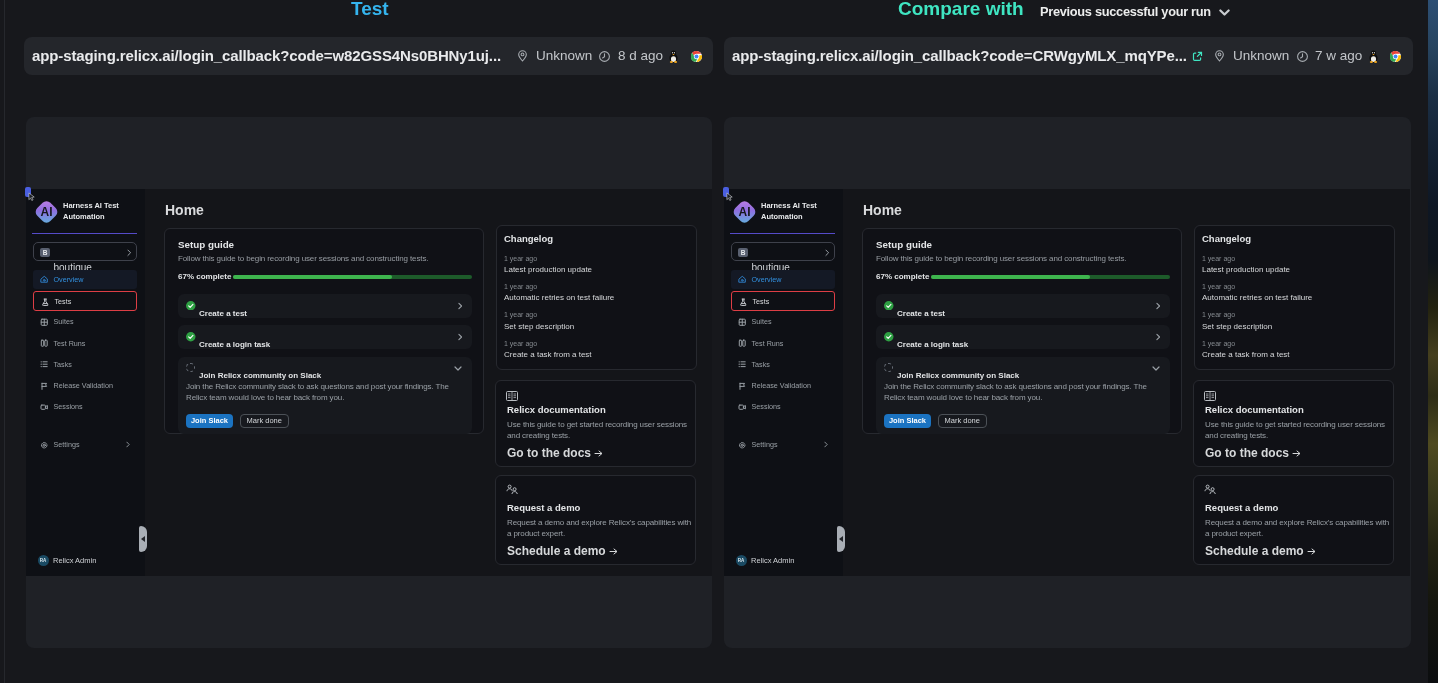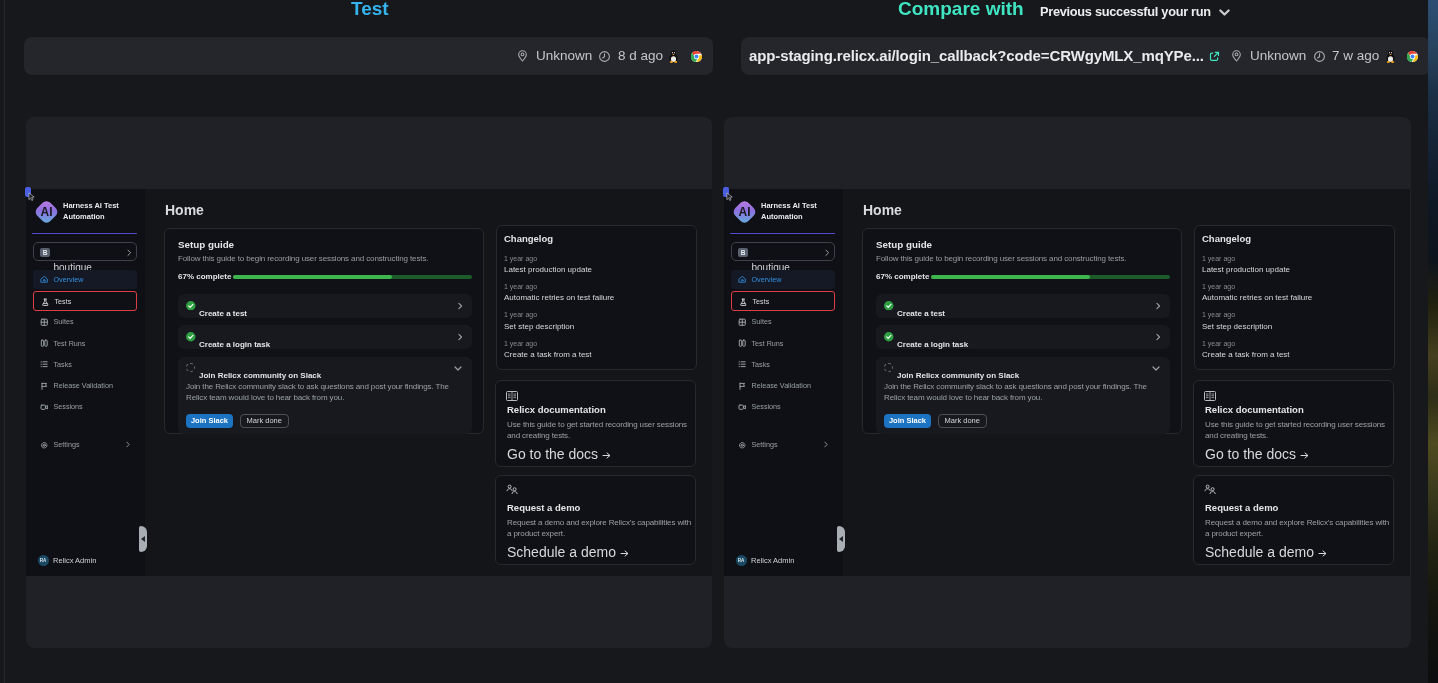--- a/index.html
+++ b/index.html
@@ -36,30 +36,31 @@
 .ctitle{position:absolute;font-weight:bold;color:#e3e5e7}
 .gtxt{position:absolute;color:#989da3;font-size:8px;line-height:11px;letter-spacing:-0.12px}
 .prow{position:absolute;left:13px;width:294px;height:24px;background:#17191e;border-radius:6px}
 .prowlbl{position:absolute;left:21px;top:8px;line-height:24px;font-size:8px;font-weight:bold;color:#e2e4e6}
 .chk{position:absolute;left:8px;top:7px;line-height:0}
 .dashc{position:absolute;left:8px;top:6.5px;width:9px;height:9px;border:1px dashed #6a707a;border-radius:50%}
 .btnb{position:absolute;background:#1b73c1;border-radius:4px;color:#fff;font-size:7.5px;font-weight:bold;text-align:center}
 .btno{position:absolute;border:1px solid #4c5157;border-radius:4px;color:#d3d6d9;font-size:7.5px;text-align:center}
 .clentry-t{position:absolute;left:7px;font-size:7px;color:#868b90}
 .clentry-n{position:absolute;left:7px;font-size:8px;color:#d7d9db}
-.linkb{position:absolute;left:11px;font-size:14px;font-weight:normal;color:#d6d8da}
+.linkb{position:absolute;left:11px;font-size:12px;font-weight:bold;color:#d6d8da}
 </style></head><body>
 <div class="vline"></div>
 <div class="hdrblue" style="left:351px">Test</div>
 <div class="hdrteal" style="left:898px">Compare with</div>
 <div class="hdrsel" style="left:1040px">Previous successful your run</div>
 <span class="icab" style="left:1219px;top:9px"><svg width="11" height="7" viewBox="0 0 8 5">
       <path d="M1 1l3 3 3-3" fill="none" stroke="#c9ccd0" stroke-width="1.6" stroke-linecap="round" stroke-linejoin="round"></path>
     </svg></span>
 <div class="urlbar" style="left:24px;width:689px">
+    <div class="urltxt">app-staging.relicx.ai/login_callback?code=w82GSS4Ns0BHNy1uj...</div>
     <span class="icab" style="left:493px;top:13px"><svg width="11" height="12" viewBox="0 0 11 12">
         <path d="M5.5 11C8 8.3 9.3 6.2 9.3 4.5a3.8 3.8 0 1 0-7.6 0C1.7 6.2 3 8.3 5.5 11Z" fill="none" stroke="#a7abb0" stroke-width="1.1"></path>
         <circle cx="5.5" cy="4.4" r="1.4" fill="none" stroke="#a7abb0" stroke-width="1.1"></circle>
       </svg></span>
     <span class="meta" style="left:512px">Unknown</span>
     <span class="icab" style="left:575px;top:13.5px"><svg width="11" height="11" viewBox="0 0 11 11">
         <circle cx="5.5" cy="5.5" r="4.9" fill="none" stroke="#a7abb0" stroke-width="1.1"></circle>
         <path d="M5.5 2.8v2.9L3.6 7" fill="none" stroke="#a7abb0" stroke-width="1.1" stroke-linecap="round"></path>
       </svg></span>
     <span class="meta" style="left:594px">8 d ago</span>
@@ -75,21 +76,21 @@
       </svg></span>
     <span class="icab" style="left:667px;top:13.5px"><svg width="11" height="11" viewBox="0 0 24 24">
         <circle cx="12" cy="12" r="12" fill="#fff"></circle>
         <path d="M12 0a12 12 0 0 1 10.4 6H12a6 6 0 0 0-5.7 4.1L2.3 4A12 12 0 0 1 12 0Z" fill="#ea4335"></path>
         <path d="M23.5 8.5A12 12 0 0 1 12 24l5.2-9a6 6 0 0 0 .5-5.5h5.8Z" fill="#fbbc05"></path>
         <path d="M2.3 4l4.1 7.1A6 6 0 0 0 12 18a6 6 0 0 0 2.1-.4L9.9 24A12 12 0 0 1 2.3 4Z" fill="#34a853"></path>
         <circle cx="12" cy="12" r="5.4" fill="#fff"></circle>
         <circle cx="12" cy="12" r="4.3" fill="#4285f4"></circle>
       </svg></span>
   </div>
-<div class="urlbar" style="left:741px;width:689px">
+<div class="urlbar" style="left:724px;width:689px">
     <div class="urltxt">app-staging.relicx.ai/login_callback?code=CRWgyMLX_mqYPe...</div>
     <span class="icab" style="left:468px;top:13.5px"><svg width="11" height="11" viewBox="0 0 11 11">
         <path d="M4.2 2.2H2.6a1.1 1.1 0 0 0-1.1 1.1v4.9a1.1 1.1 0 0 0 1.1 1.1h4.9a1.1 1.1 0 0 0 1.1-1.1V6.6" fill="none" stroke="#3fe5c2" stroke-width="1.2"></path>
         <path d="M6.3 1.3h3.2v3.2M9.3 1.5 5.4 5.4" fill="none" stroke="#3fe5c2" stroke-width="1.2" stroke-linecap="round"></path>
       </svg></span>
     <span class="icab" style="left:490px;top:13px"><svg width="11" height="12" viewBox="0 0 11 12">
         <path d="M5.5 11C8 8.3 9.3 6.2 9.3 4.5a3.8 3.8 0 1 0-7.6 0C1.7 6.2 3 8.3 5.5 11Z" fill="none" stroke="#a7abb0" stroke-width="1.1"></path>
         <circle cx="5.5" cy="4.4" r="1.4" fill="none" stroke="#a7abb0" stroke-width="1.1"></circle>
       </svg></span>
     <span class="meta" style="left:509px">Unknown</span>

